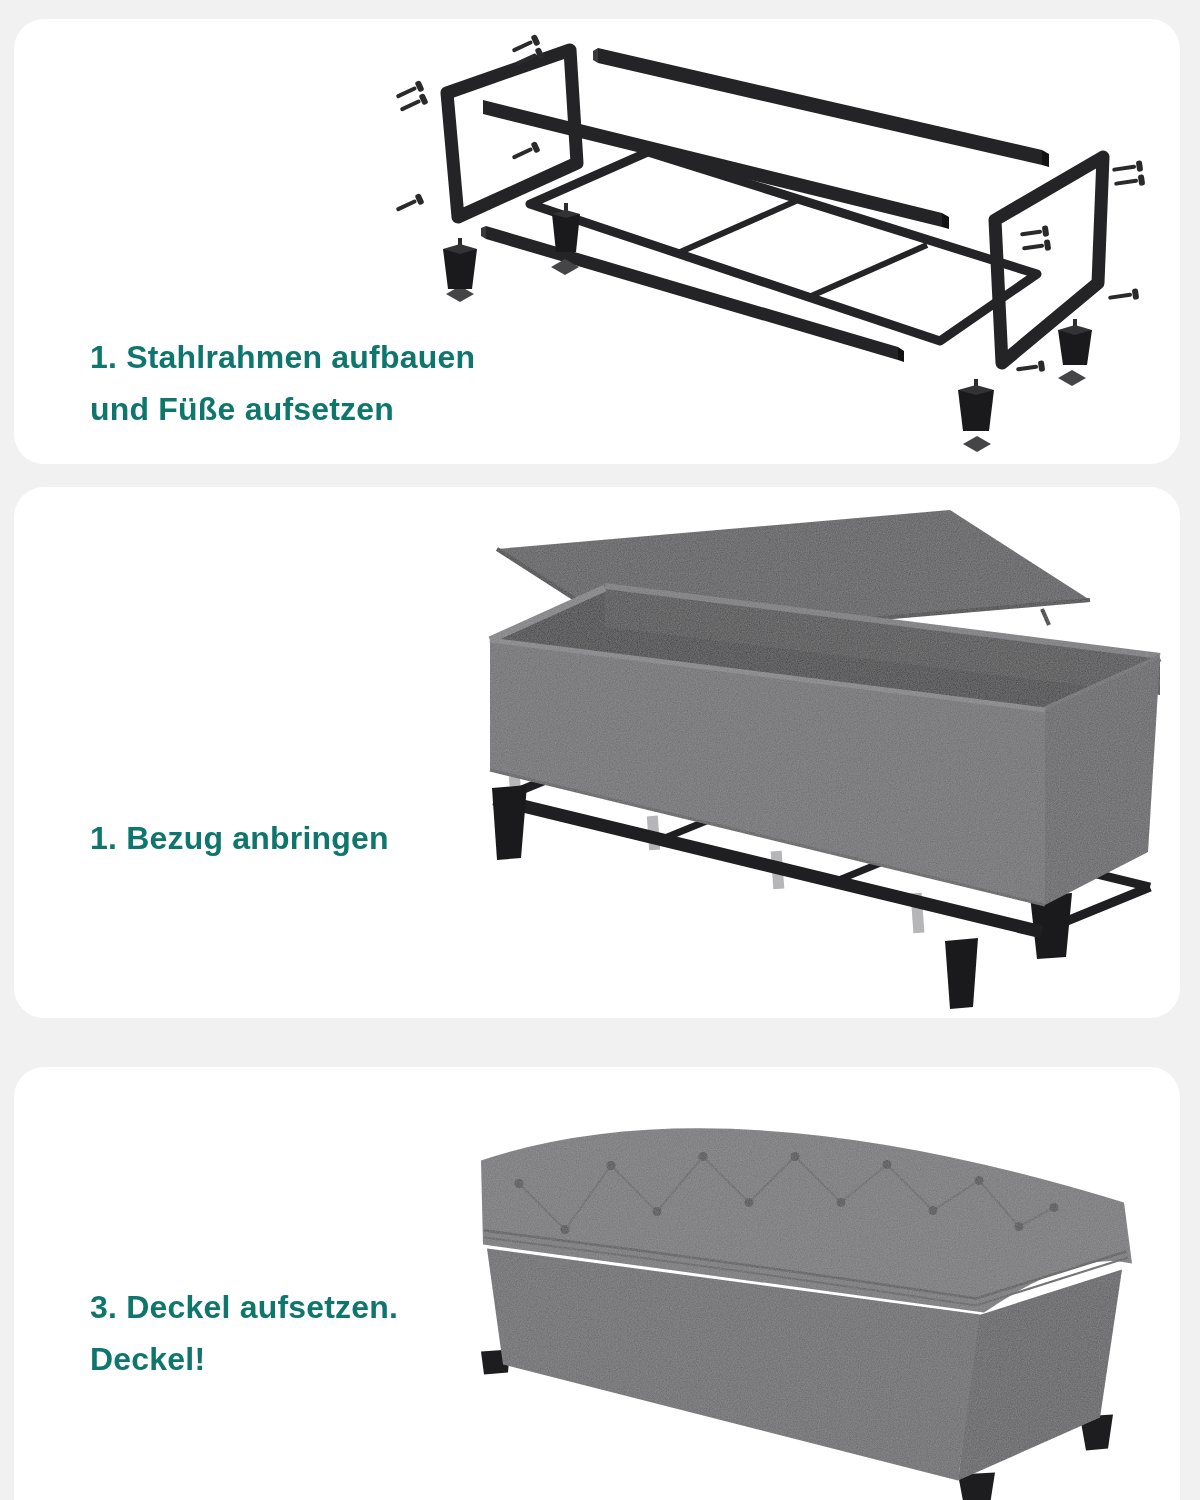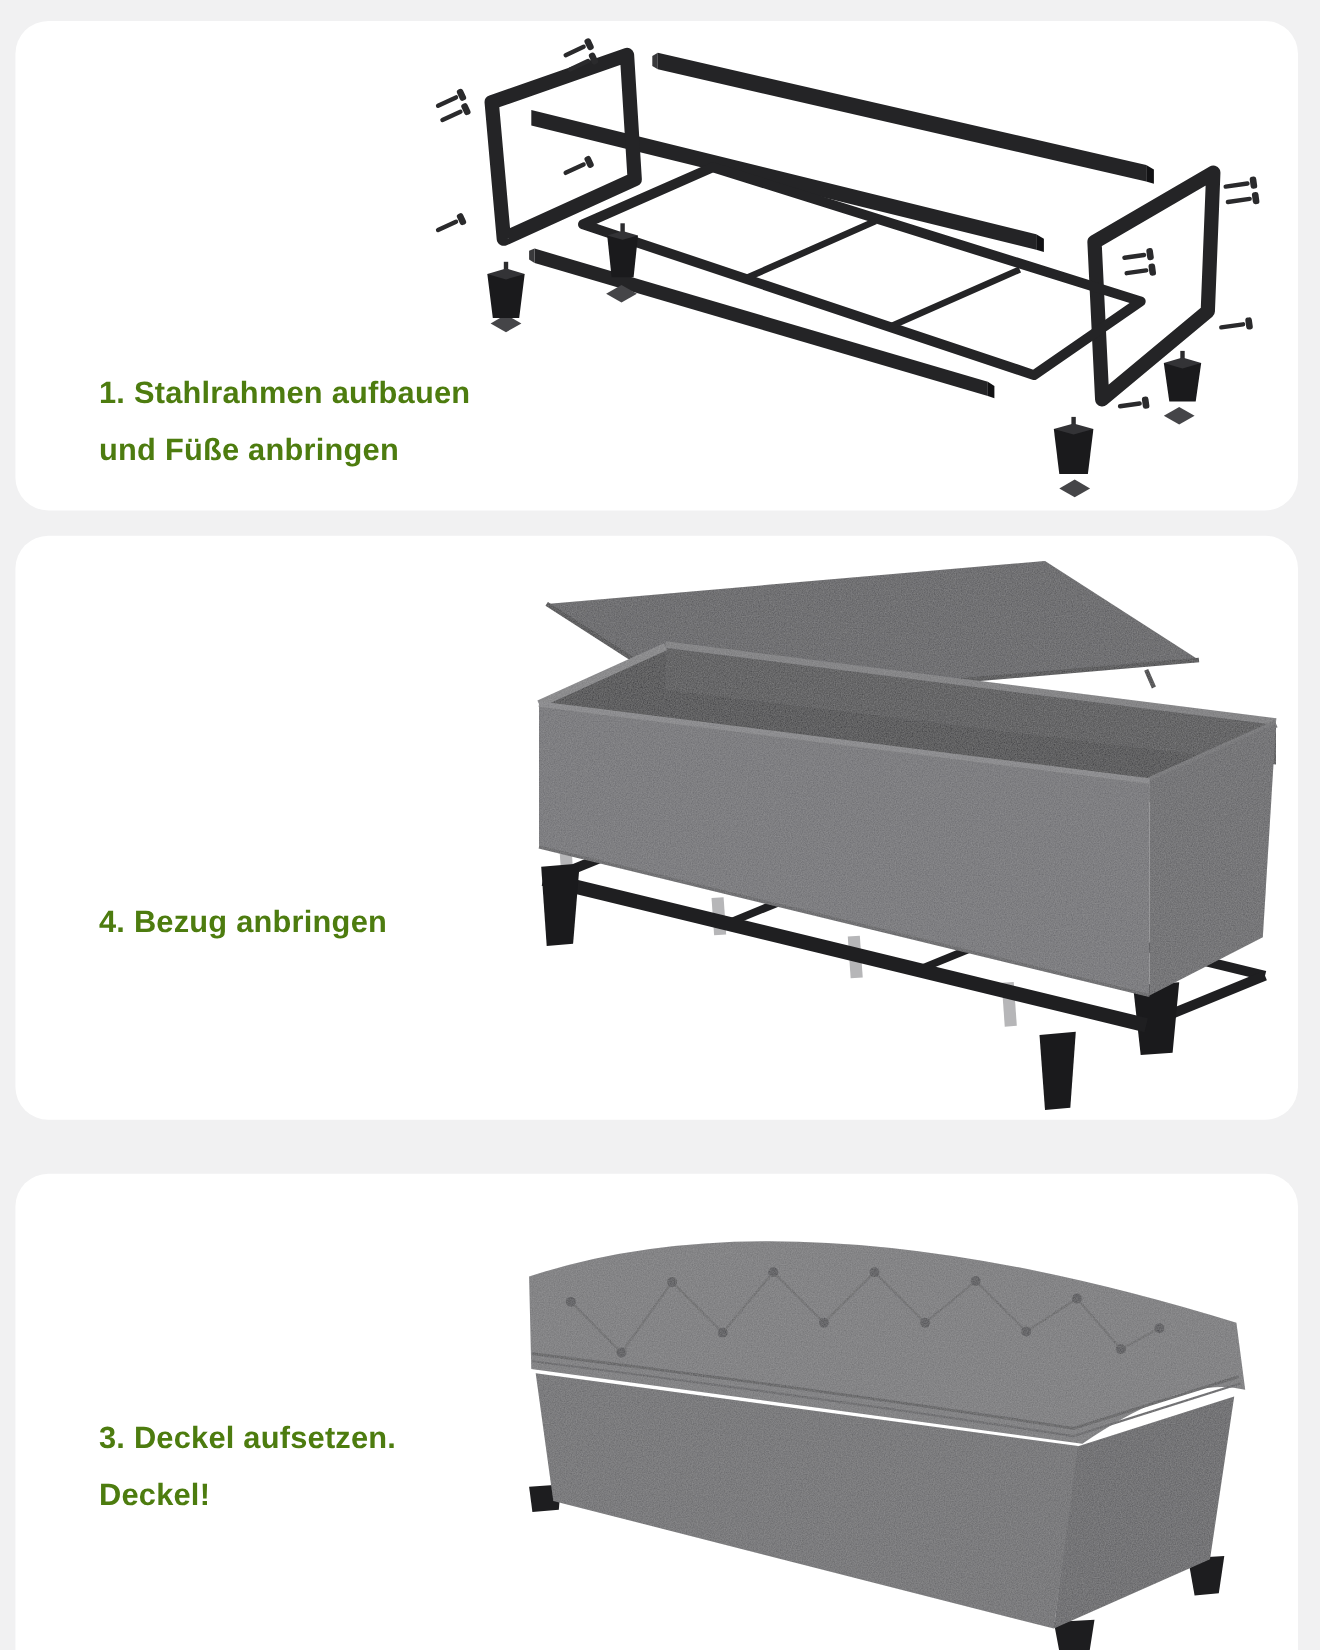--- a/index.html
+++ b/index.html
@@ -12,22 +12,22 @@
   .card{
     position:absolute;left:14px;width:1166px;
     background:#ffffff;border-radius:30px;overflow:hidden;
   }
   #card-1{top:19px;height:445px;}
   #card-2{top:487px;height:531px;}
   #card-3{top:1067px;height:496px;}
   .card svg{position:absolute;left:0;top:0;width:100%;height:100%;display:block;}
   .caption{
     position:absolute;left:76px;
-    font-size:28px;line-height:52px;font-weight:700;
-    color:#4d7c0f;letter-spacing:.2px;white-space:nowrap;
+    font-size:32px;line-height:52px;font-weight:700;
+    color:#0f766e;letter-spacing:.2px;white-space:nowrap;
   }
   #card-1 .caption{top:312px;}
   #card-2 .caption{top:325px;}
   #card-3 .caption{top:214px;}
 </style>
 </head>
 <body>
 
 <div class="page">
 
@@ -129,21 +129,21 @@
         <polygon points="949,425 963,417 977,425 963,433" fill="#454548"></polygon>
         <g transform="translate(962,369)">
             <rect x="-2" y="-9" width="4" height="10" fill="#2c2c2e"></rect>
             <polygon points="-18,2 18,2 13,43 -13,43" fill="#1a1a1c"></polygon>
             <polygon points="-18,2 0,-3 18,2 0,7" fill="#333336"></polygon>
           </g>
       </g>
     </svg>
     <div class="caption">
       <div>1. Stahlrahmen aufbauen</div>
-      <div>und Füße anbringen</div>
+      <div>und Füße aufsetzen</div>
     </div>
   </section>
 
   <section class="card" id="card-2">
     <svg viewBox="0 0 1166 531" aria-hidden="true">
       <defs>
         <filter id="fabA" x="-5%" y="-5%" width="110%" height="110%">
           <feTurbulence type="fractalNoise" baseFrequency="0.9" numOctaves="2" result="n"></feTurbulence>
           <feColorMatrix in="n" type="matrix" values="0 0 0 0 1  0 0 0 0 1  0 0 0 0 1  0 0 0 0.16 0" result="spec"></feColorMatrix>
           <feComposite in="spec" in2="SourceAlpha" operator="in" result="grain"></feComposite>
@@ -192,21 +192,21 @@
         <line x1="476" y1="153" x2="1031" y2="223" stroke="#7e7e81" stroke-width="5"></line>
         <line x1="476" y1="283" x2="1031" y2="418" stroke="#58585b" stroke-width="3"></line>
       </g>
 
       <g fill="#1a1a1c">
         <polygon points="478,301 513,298 507,371 483,373"></polygon>
         <polygon points="931,454 964,451 959,520 936,522"></polygon>
       </g>
     </svg>
     <div class="caption">
-      <div>4. Bezug anbringen</div>
+      <div>1. Bezug anbringen</div>
     </div>
   </section>
 
   <section class="card" id="card-3">
     <svg viewBox="0 0 1166 431" aria-hidden="true">
       <defs>
         <filter id="fabB" x="-5%" y="-5%" width="110%" height="110%">
           <feTurbulence type="fractalNoise" baseFrequency="0.9" numOctaves="2" result="n"></feTurbulence>
           <feColorMatrix in="n" type="matrix" values="0 0 0 0 1  0 0 0 0 1  0 0 0 0 1  0 0 0 0.16 0" result="spec"></feColorMatrix>
           <feComposite in="spec" in2="SourceAlpha" operator="in" result="grain"></feComposite>

